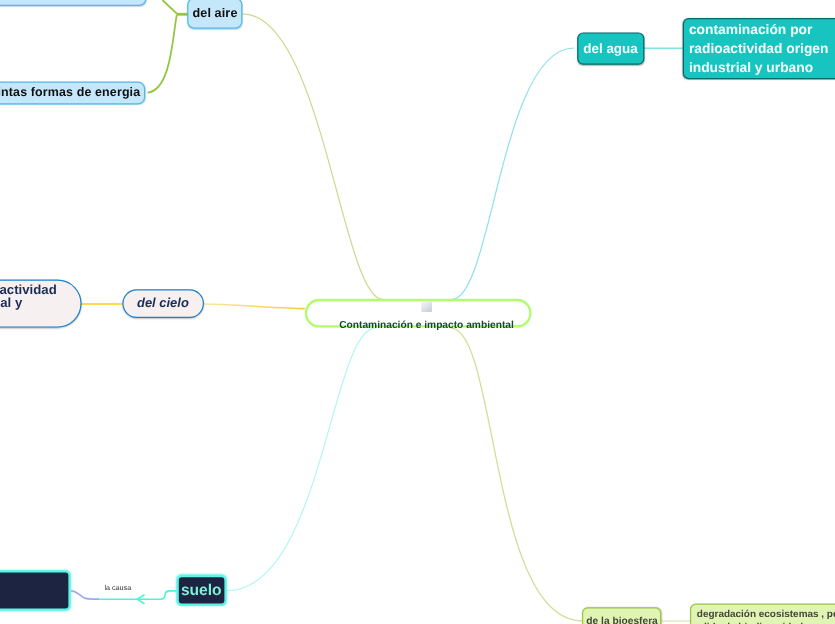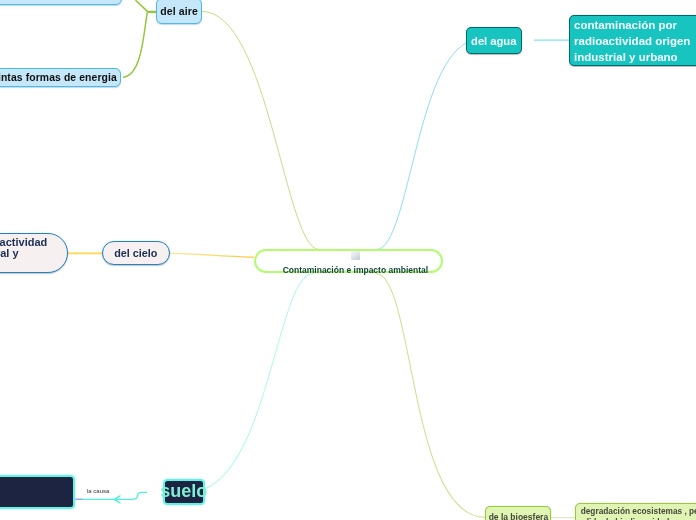--- a/index.html
+++ b/index.html
@@ -19,22 +19,22 @@
   
   .n-teal{background:#18c4c0;border:1.6px solid #00696c;border-radius:5px;
           color:#f4feff;font-weight:bold;font-size:11.2px;
           box-shadow:0 0.5px 1px rgba(0,0,0,.28);}
   
   .n-pill{background:#f6f1f0;border:1.7px solid #1f81c9;border-radius:999px;
           color:#1b2c55;font-weight:bold;font-size:10.8px;
           box-shadow:0 0.7px 1.4px rgba(0,0,0,.3);}
   
   .n-navy{background:#1c2442;border:2.4px solid #5ff5e6;border-radius:4.5px;
-          color:#7ef0d6;font-weight:bold;font-size:18px;
-          box-shadow:0 0 1.6px rgba(95,245,230,.85);margin-left:16px;}
+          color:#7ef0d6;font-weight:bold;font-size:13px;
+          box-shadow:0 0 1.6px rgba(95,245,230,.85);}
   
   .n-green{background:#e0f5b4;border:1.5px solid #9ac93c;border-radius:5px;
            color:#46473a;font-weight:bold;font-size:8.3px;
            box-shadow:0 0.6px 1.2px rgba(0,0,0,.25);}
   
   .n-central{background:#ffffff;border:2.3px solid #b2fc6e;border-radius:999px;
              color:#14463c;font-weight:bold;font-size:8.5px;letter-spacing:0px;flex-direction:column;}
   .sq{width:9.5px;height:9.5px;
       background:linear-gradient(145deg,#f5f6f8 0%,#e4e7ec 40%,#c4cad2 100%);
       border-radius:1px;flex:0 0 auto;}
@@ -82,29 +82,29 @@
   <div class="node n-blue" style="left:-40px;top:-18px;width:161.5px;height:22.6px;"></div>
 
   <div class="node n-blue" style="left:156px;top:-2.4px;width:46.3px;height:26.1px;justify-content:center;">
     <span>del aire</span>
   </div>
 
   <div class="node n-blue" style="left:-64px;top:67.5px;width:184.7px;height:19px;justify-content:flex-end;padding-right:2.8px;font-size:10.4px;">
     <span>distintas formas de energia</span>
   </div>
 
-  <div class="node n-teal" style="left:466px;top:27.3px;width:55.5px;height:26.6px;justify-content:center;align-items:center;">
+  <div class="node n-teal" style="left:481px;top:27.3px;width:55.5px;height:26.6px;justify-content:center;align-items:center;">
     <span>del agua</span>
   </div>
 
   <div class="node n-teal" style="left:568.5px;top:14.5px;width:160px;height:51.5px;padding:3px 4.6px 0;white-space:normal;line-height:15.9px;font-size:11.5px;">
     <span>contaminación por radioactividad origen industrial y urbano</span>
   </div>
 
-  <div class="node n-pill" style="left:101.5px;top:241px;width:68.5px;height:24px;justify-content:center;">
+  <div class="node n-pill" style="left:101.5px;top:241px;width:68.5px;height:24px;justify-content:center;font-style:italic;">
     <span>del cielo</span>
   </div>
 
   <div class="node n-pill" style="left:-88px;top:233px;width:156px;height:40px;padding:0;display:block;overflow:visible;">
     <div style="position:absolute;left:59.7px;top:3.2px;line-height:10.8px;font-size:11px;">
       <div>radioactividad</div>
       <div>natural y</div>
     </div>
   </div>
 

